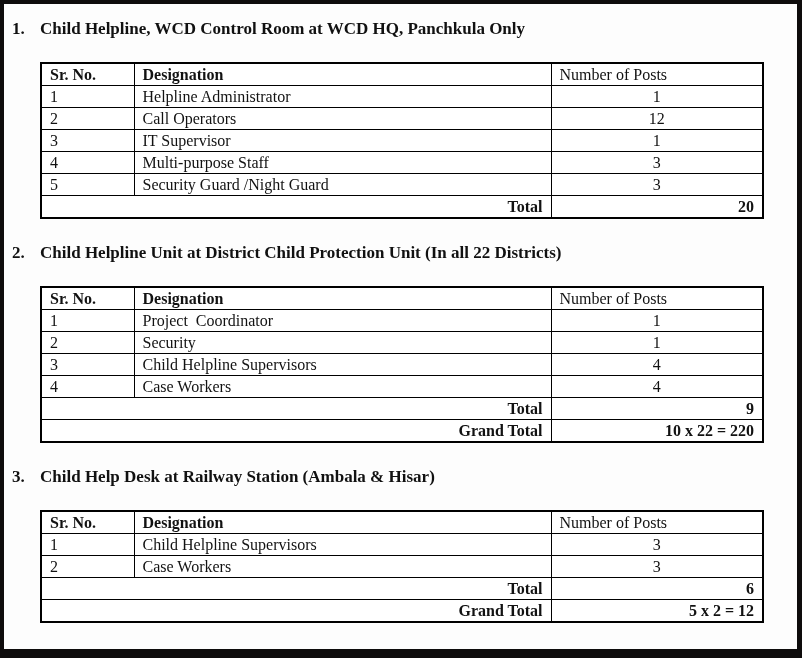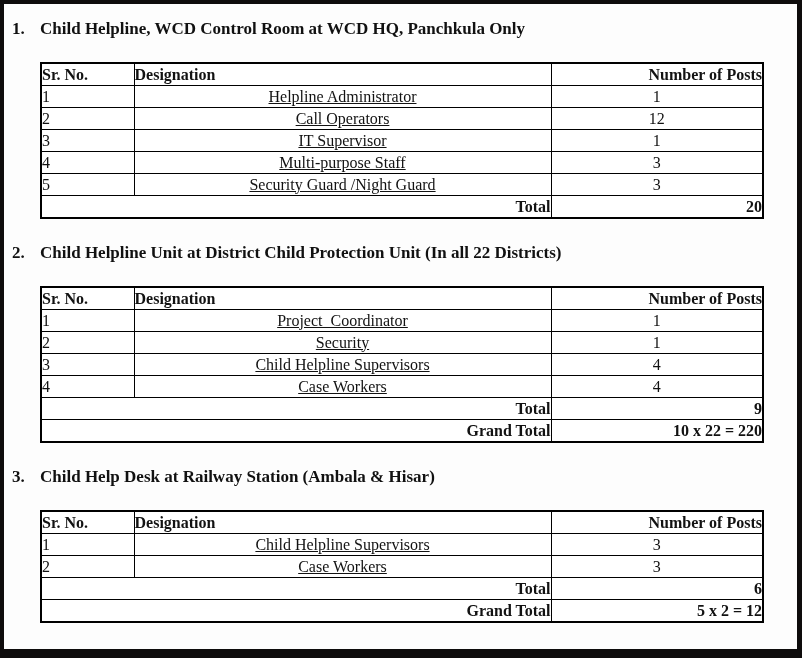--- a/index.html
+++ b/index.html
@@ -36,30 +36,30 @@
     background: #fff;
   }
   table.posts-table col.c-sr   { width: 93px; }
   table.posts-table col.c-des  { width: 417px; }
   table.posts-table col.c-post { width: 212px; }
   table.posts-table { border: 2px solid #000; }
   table.posts-table th,
   table.posts-table td {
     border: 1px solid #000;
     height: 21px;
-    padding: 0 0;
+    padding: 0 8px;
     font-size: 16px;
     line-height: 20px;
     vertical-align: middle;
     overflow: hidden;
   }
   th.h-sr, th.h-des { text-align: left; font-weight: bold; }
-  th.h-post { text-align: right; font-weight: bold; }
+  th.h-post { text-align: left; font-weight: normal; }
   td.sr  { text-align: left; }
-  td.des { text-align: center; white-space: pre-wrap; text-decoration: underline; }
+  td.des { text-align: left; white-space: pre-wrap; }
   td.post { text-align: center; }
   td.total-label { font-weight: bold; text-align: right; }
   td.total-value { font-weight: bold; text-align: right; }
 </style>
 </head>
 <body>
 
 <div class="page">
 
   <div class="section">

